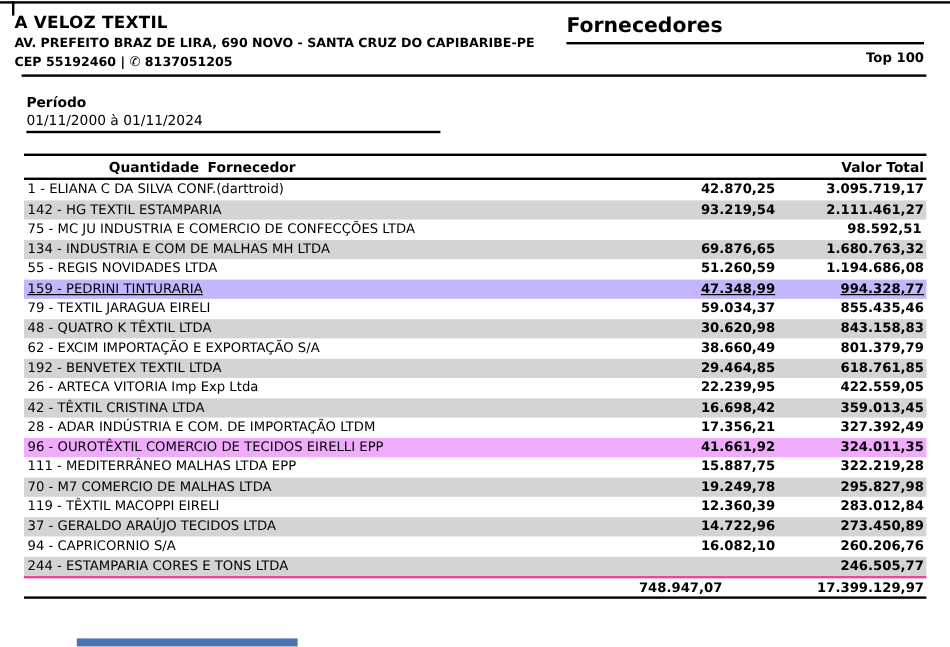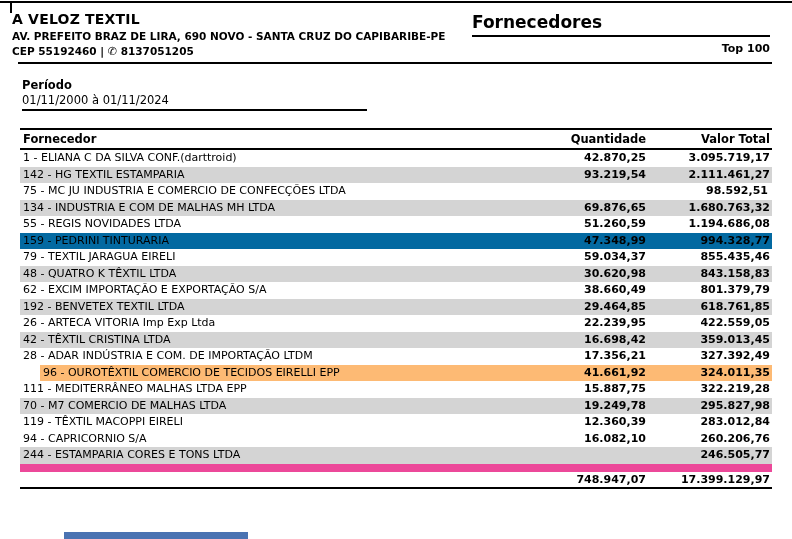--- a/index.html
+++ b/index.html
@@ -42,23 +42,24 @@
   }
   .trow { display: flex; height: 16.5px; line-height: 16.5px; }
   .trow.stripe { background: #d4d4d4; }
   .cell { white-space: nowrap; overflow: hidden; }
   .cell.name { flex: 1; padding-left: 3px; font-weight: normal; }
   .thead .cell.name { font-weight: bold; }
   .cell.qty { width: 146px; padding-right: 4px; text-align: right; font-weight: bold; }
   .cell.val { width: 120px; padding-right: 2px; text-align: right; font-weight: bold; }
   .trow.total {
     height: 15px; line-height: 15px;
-    border-top: 8px solid #ec4899;
+    border-top: 2px solid #ec4899;
     border-bottom: 2px solid #000;
     font-weight: bold;
+    gap: 44px;
   }
   .bottom-bar { position: absolute; left: 64px; top: 532px; width: 184px; height: 7px; }
 </style>
 </head>
 <body>
 
 <div class="page">
 
   <div class="top-line"></div>
   <div class="left-tick"></div>
@@ -81,22 +82,22 @@
   <div class="header-separator"></div>
 
   <section class="period">
     <div class="period-label">Período</div>
     <div class="period-value">01/11/2000 à 01/11/2024</div>
     <div class="period-underline"></div>
   </section>
 
   <section class="table">
     <div class="thead">
+      <div class="cell qty">Quantidade</div>
       <div class="cell name">Fornecedor</div>
-      <div class="cell qty">Quantidade</div>
       <div class="cell val">Valor Total</div>
     </div>
     <div class="tbody">
         <div class="trow">
     <div class="cell name">1 - ELIANA C DA SILVA CONF.(darttroid)</div>
     <div class="cell qty">42.870,25</div>
     <div class="cell val">3.095.719,17</div>
   </div>
         <div class="trow stripe" style="background: rgb(212, 212, 212);">
     <div class="cell name">142 - HG TEXTIL ESTAMPARIA</div>
@@ -110,21 +111,21 @@
         <div class="trow stripe" style="background: rgb(212, 212, 212);">
     <div class="cell name">134 - INDUSTRIA E COM DE MALHAS MH LTDA</div>
     <div class="cell qty">69.876,65</div>
     <div class="cell val">1.680.763,32</div>
   </div>
         <div class="trow">
     <div class="cell name">55 - REGIS NOVIDADES LTDA</div>
     <div class="cell qty">51.260,59</div>
     <div class="cell val">1.194.686,08</div>
   </div>
-        <div class="trow stripe" style="background: #0369a1;">
+        <div class="trow stripe" style="background: #c4b5fd; text-decoration: underline;">
     <div class="cell name">159 - PEDRINI TINTURARIA</div>
     <div class="cell qty">47.348,99</div>
     <div class="cell val">994.328,77</div>
   </div>
         <div class="trow">
     <div class="cell name">79 - TEXTIL JARAGUA EIRELI</div>
     <div class="cell qty">59.034,37</div>
     <div class="cell val">855.435,46</div>
   </div>
         <div class="trow stripe" style="background: rgb(212, 212, 212);">
@@ -150,39 +151,44 @@
         <div class="trow stripe" style="background: rgb(212, 212, 212);">
     <div class="cell name">42 - TÊXTIL CRISTINA LTDA</div>
     <div class="cell qty">16.698,42</div>
     <div class="cell val">359.013,45</div>
   </div>
         <div class="trow">
     <div class="cell name">28 - ADAR INDÚSTRIA E COM. DE IMPORTAÇÃO LTDM</div>
     <div class="cell qty">17.356,21</div>
     <div class="cell val">327.392,49</div>
   </div>
-        <div class="trow stripe" style="background: #fdba74; margin-left: 20px;">
+        <div class="trow stripe" style="background: #f0abfc;">
     <div class="cell name">96 - OUROTÊXTIL COMERCIO DE TECIDOS EIRELLI EPP</div>
     <div class="cell qty">41.661,92</div>
     <div class="cell val">324.011,35</div>
   </div>
         <div class="trow">
     <div class="cell name">111 - MEDITERRÂNEO MALHAS LTDA EPP</div>
     <div class="cell qty">15.887,75</div>
     <div class="cell val">322.219,28</div>
   </div>
         <div class="trow stripe" style="background: rgb(212, 212, 212);">
     <div class="cell name">70 - M7 COMERCIO DE MALHAS LTDA</div>
     <div class="cell qty">19.249,78</div>
     <div class="cell val">295.827,98</div>
   </div>
         <div class="trow">
     <div class="cell name">119 - TÊXTIL MACOPPI EIRELI</div>
     <div class="cell qty">12.360,39</div>
     <div class="cell val">283.012,84</div>
+  </div>
+        <div class="trow stripe" style="background: rgb(212, 212, 212);">
+    <div class="cell name">37 - GERALDO ARAÚJO TECIDOS LTDA</div>
+    <div class="cell qty">14.722,96</div>
+    <div class="cell val">273.450,89</div>
   </div>
         <div class="trow">
     <div class="cell name">94 - CAPRICORNIO S/A</div>
     <div class="cell qty">16.082,10</div>
     <div class="cell val">260.206,76</div>
   </div>
         <div class="trow stripe" style="background: rgb(212, 212, 212);">
     <div class="cell name">244 - ESTAMPARIA CORES E TONS LTDA</div>
     <div class="cell val">246.505,77</div>
   </div>

